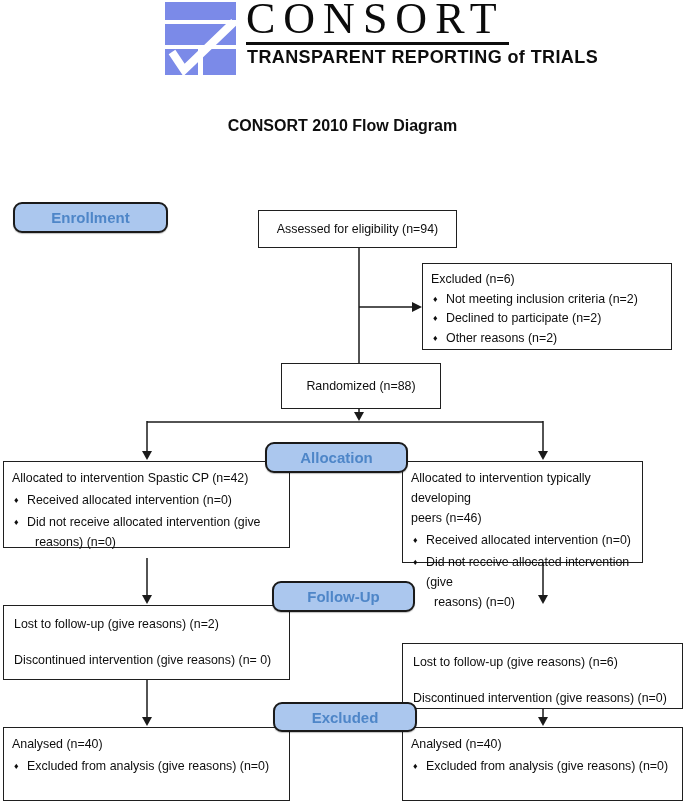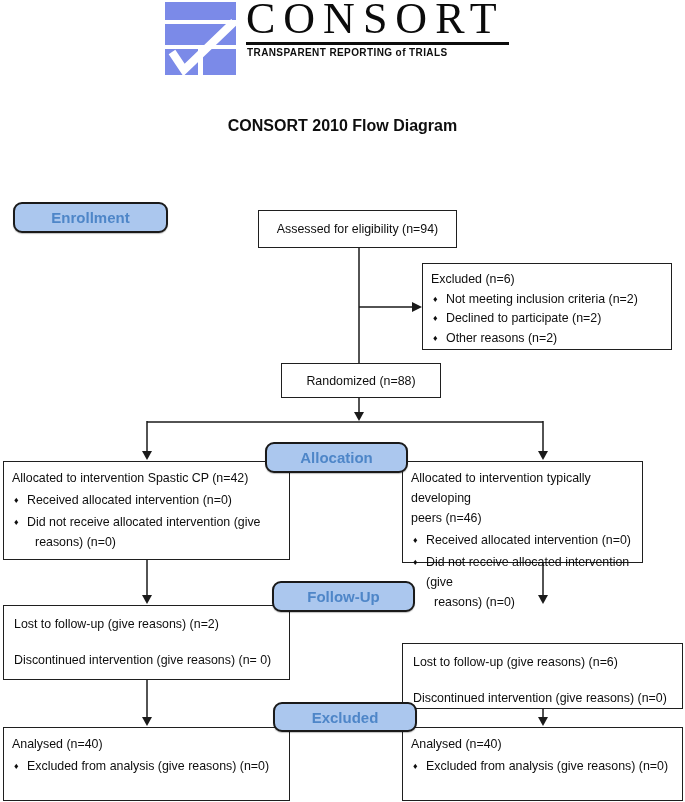--- a/index.html
+++ b/index.html
@@ -15,21 +15,21 @@
   .lm-bar { fill:var(--logo-blue,#7b8ae8); }
   .lm-check { fill:none; stroke:#fff; stroke-width:8; stroke-linejoin:miter; stroke-linecap:butt; }
   .logo-word {
     position:absolute; left:246px; top:-7px;
     font-family:"Liberation Serif", serif; font-size:44px; font-weight:400;
     letter-spacing:8px; color:#0b0b0b; white-space:nowrap;
   }
   .logo-rule { position:absolute; left:246px; top:42px; width:263px; height:2.5px; background:#0d0d0d; }
   .logo-tag {
     position:absolute; left:247px; top:47px;
-    font-size:10px; font-weight:bold; letter-spacing:0.4px; color:#0d0d0d; white-space:nowrap;
+    font-size:18px; font-weight:bold; letter-spacing:0.4px; color:#0d0d0d; white-space:nowrap;
   }
   
   .title { position:absolute; left:0; right:0; top:117px; text-align:center; font-size:16px; font-weight:bold; }
   
   .connectors { position:absolute; left:0; top:0; width:685px; height:802px; z-index:1; }
   .connectors line { stroke:var(--line,#1a1a1a); stroke-width:1.5; }
   .connectors polygon { fill:var(--line,#1a1a1a); }
   
   .stage {
     position:absolute; z-index:5;
@@ -124,25 +124,25 @@
     <div class="bl">
       <span class="dm">♦</span>
       <span class="tx">Declined to participate (n=2)</span>
     </div>
     <div class="bl">
       <span class="dm">♦</span>
       <span class="tx">Other reasons (n=2)</span>
     </div>
   </div>
 
-  <div class="box center" style="left:281px; top:363px; width:160px; height:35px;">
+  <div class="box center" style="left:281px; top:363px; width:160px; height:46px;">
     <span>Randomized (n=88)</span>
   </div>
 
-  <div class="box pad" style="left:3px; top:461px; width:287px; height:99px;">
+  <div class="box pad" style="left:3px; top:461px; width:287px; height:87px;">
     <div>
       <div>Allocated to intervention Spastic CP (n=42)</div>
       <div></div>
     </div>
     <div class="bl">
       <span class="dm">♦</span>
       <span class="tx">
         <div>Received allocated intervention (n=0)</div>
         <div class="cont"></div>
       </span>

